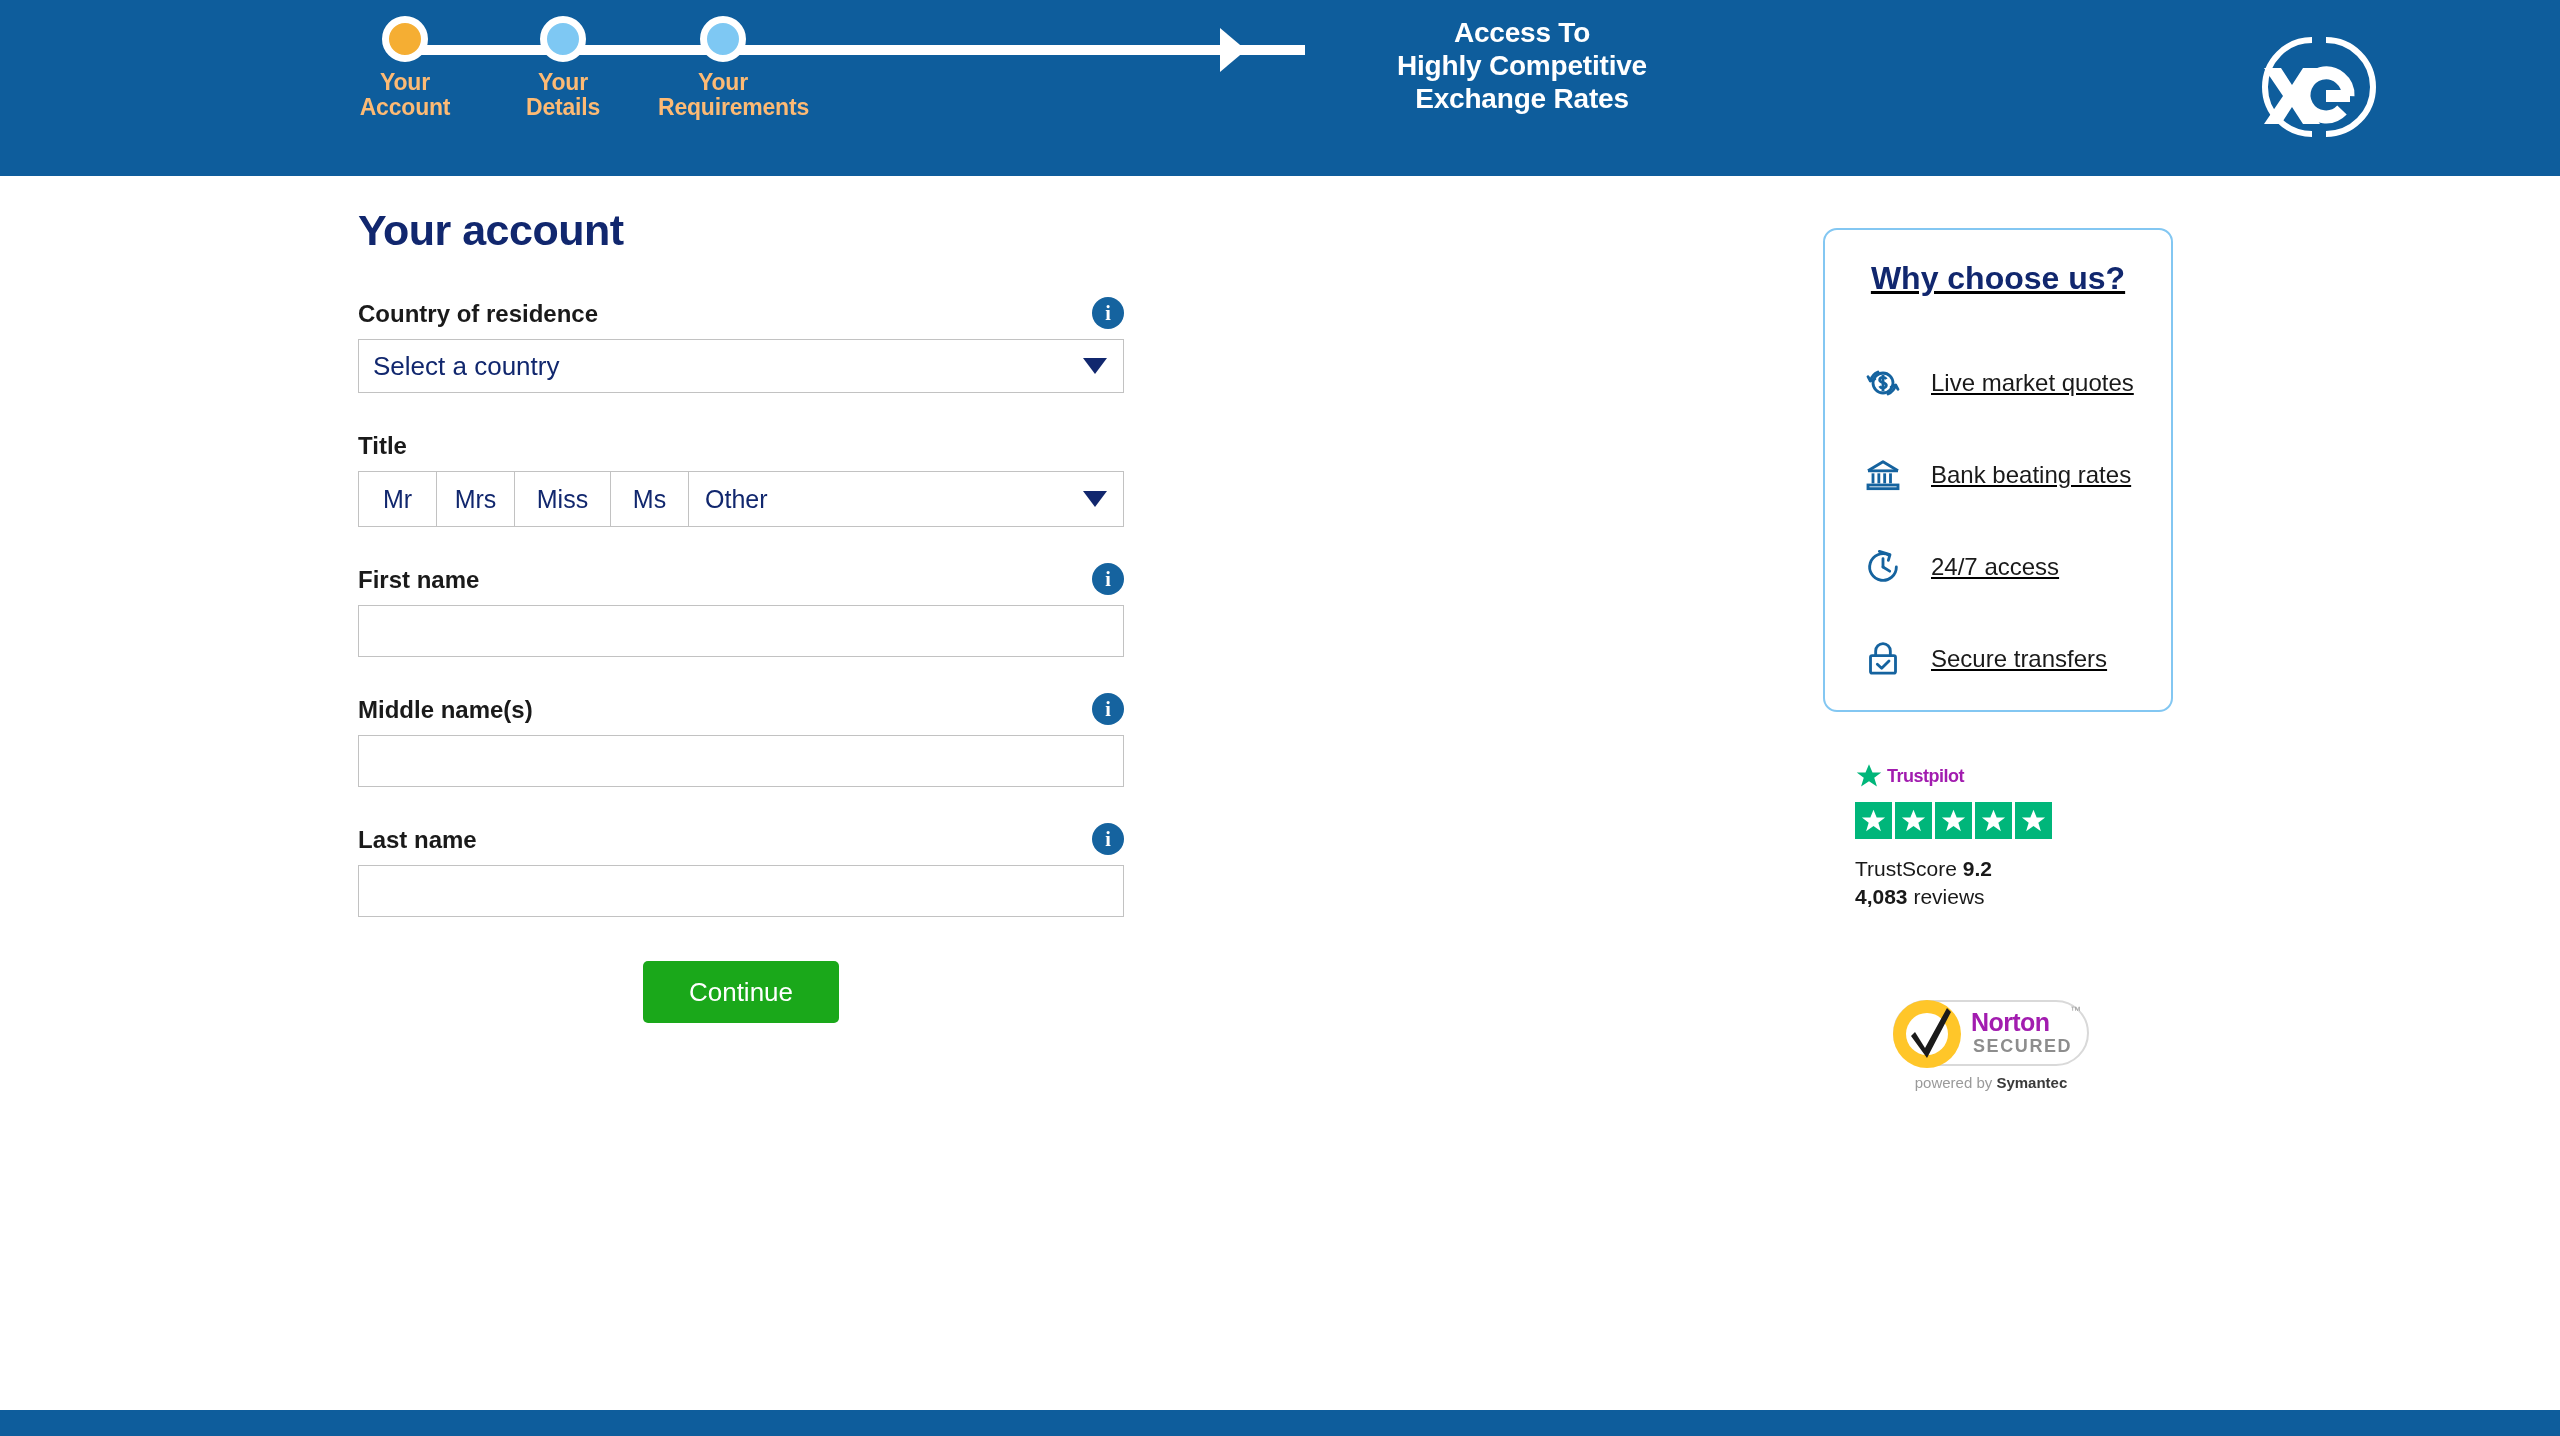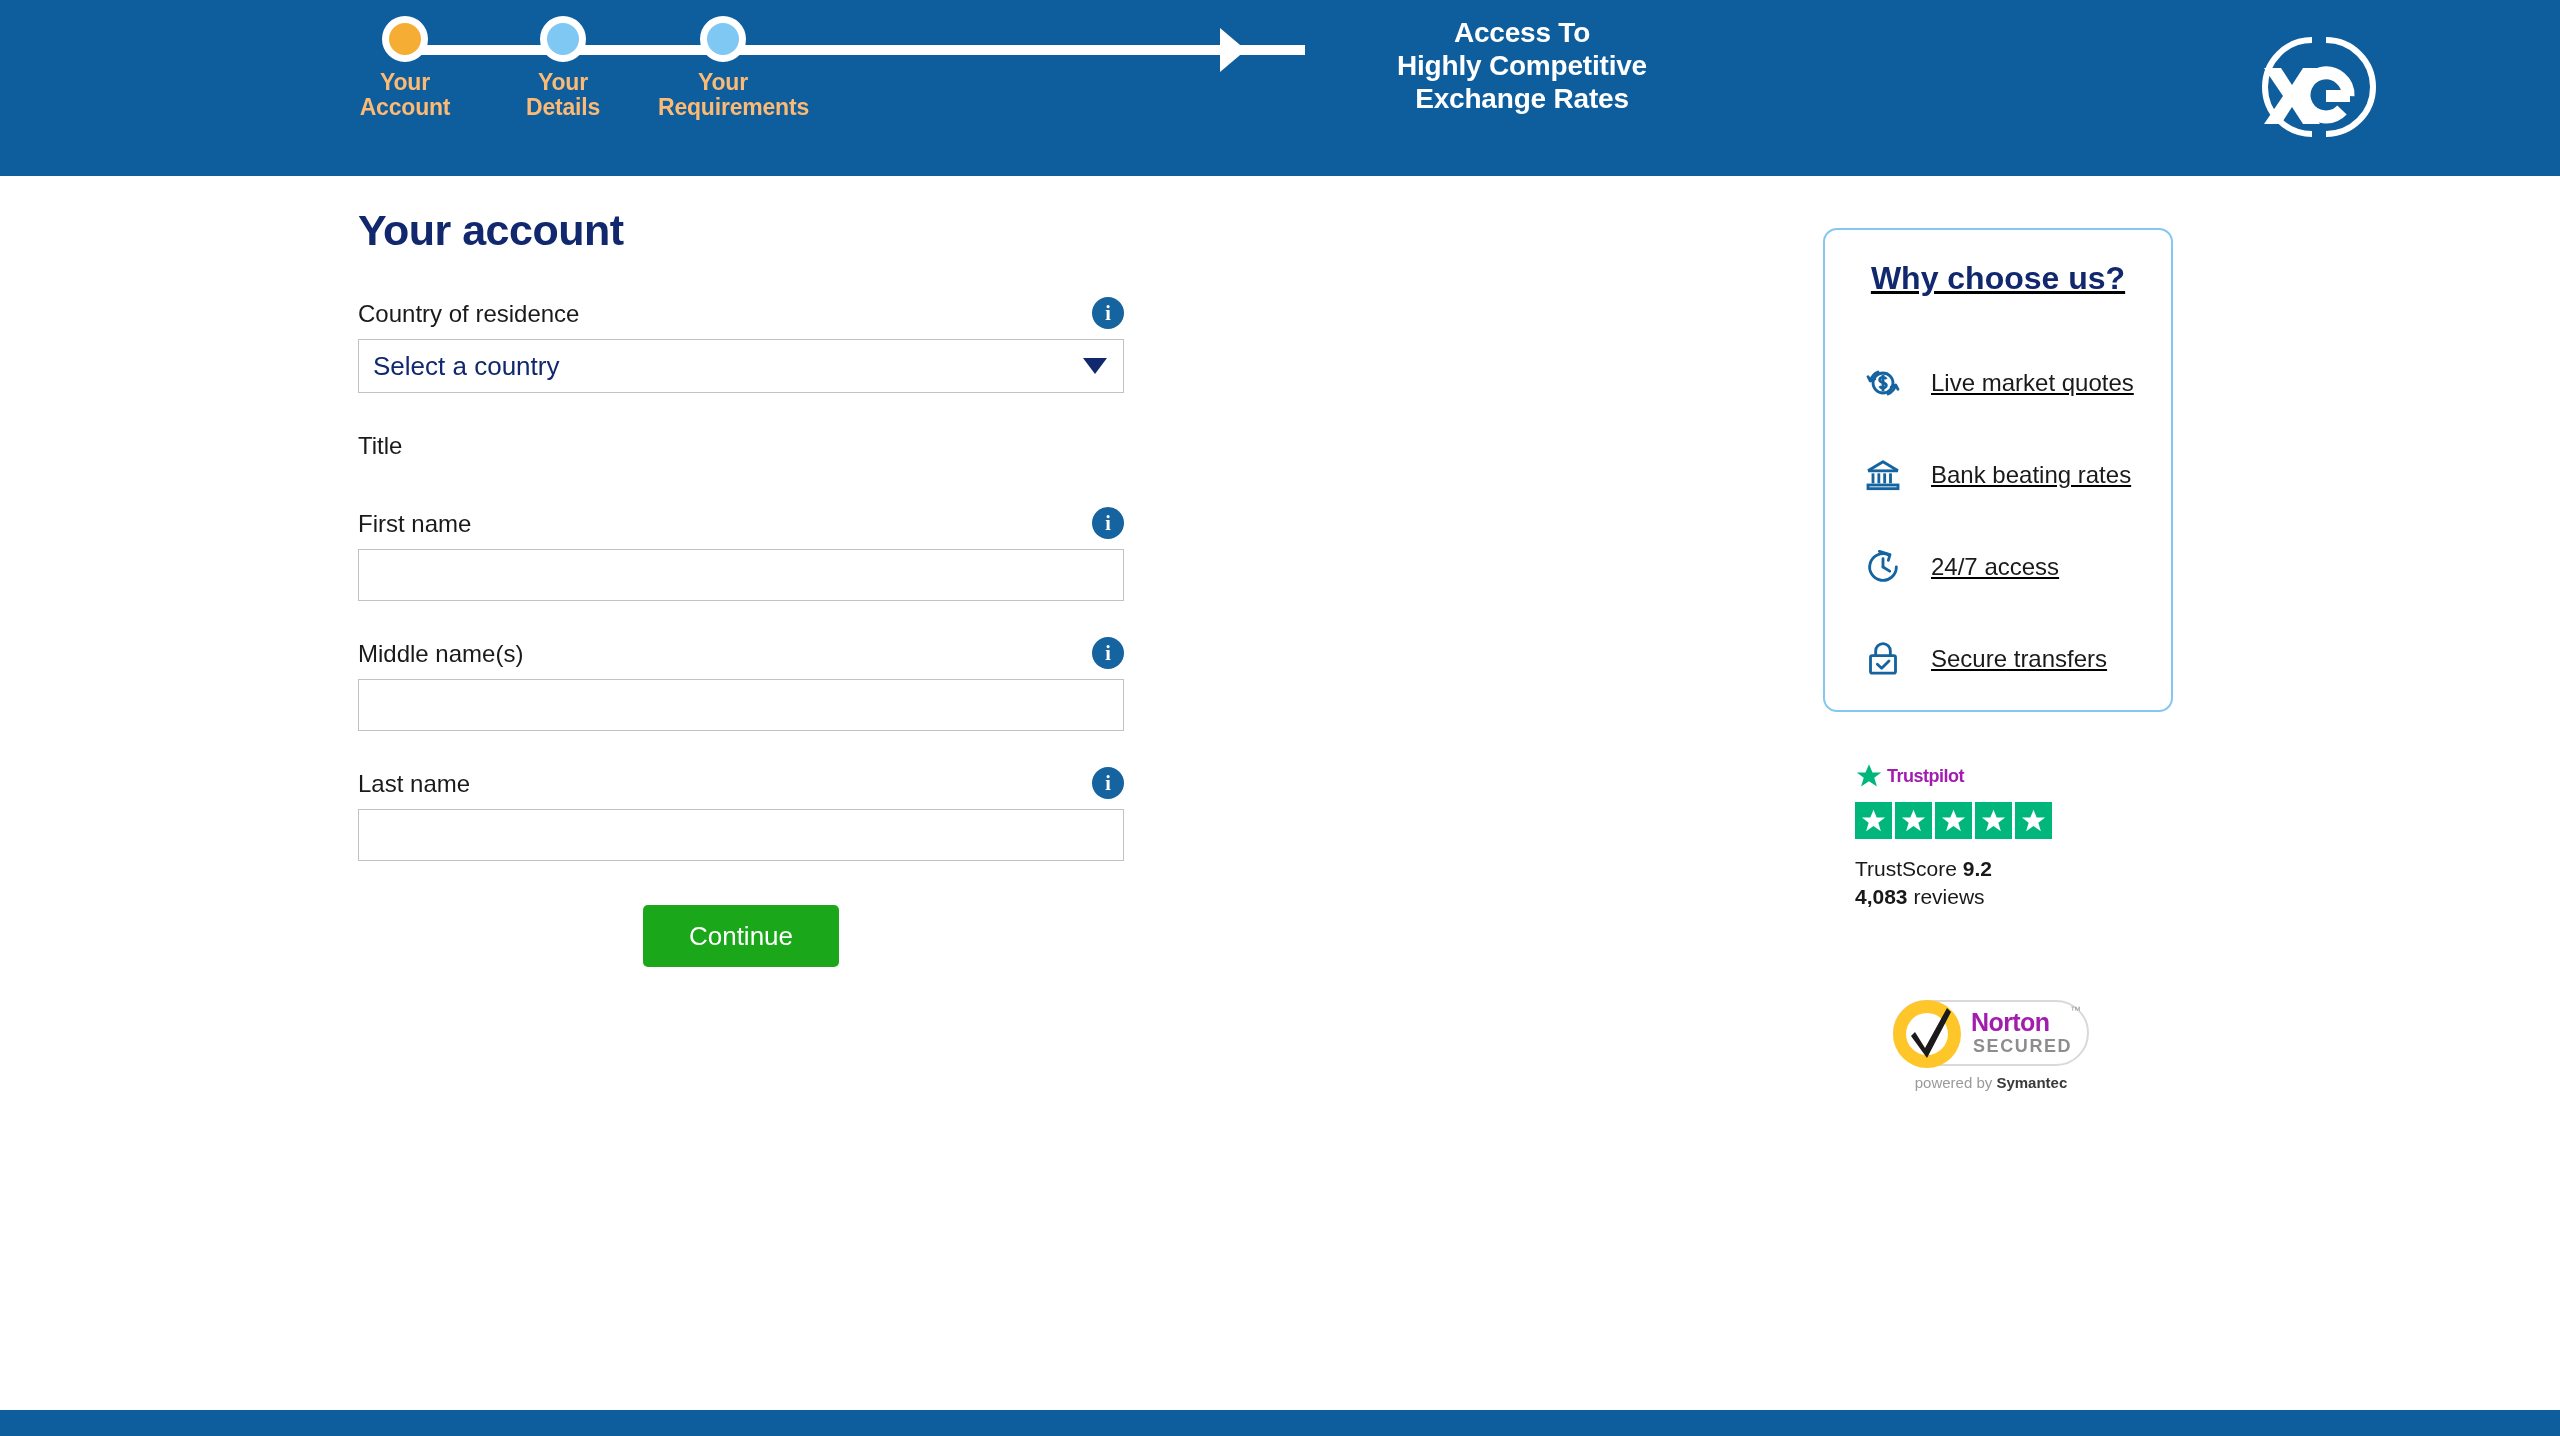--- a/index.html
+++ b/index.html
@@ -98,20 +98,21 @@
     letter-spacing: -0.5px;
     margin-bottom: 44px;
   }
   .field { position: relative; margin-bottom: 38px; }
   .field-label {
     color: #1a1a1a;
     font-size: 24px;
     line-height: 30px;
     margin-bottom: 10px;
     display: inline-block;
+    font-weight: bold;
   }
   .info-icon {
     position: absolute;
     right: 0; top: -2px;
     width: 32px; height: 32px;
     border-radius: 50%;
     background: #15639f;
     color: #ffffff;
     font-size: 20px;
     font-weight: bold;
@@ -402,20 +403,30 @@
     <span class="field-label">Country of residence</span>
     <span class="info-icon">i</span>
     <div class="select-box">
       <span class="select-value">Select a country</span>
       <span class="caret"></span>
     </div>
   </div>
 
   <div class="field">
     <span class="field-label">Title</span>
+    <div class="title-group">
+      <div class="title-opt">Mr</div>
+      <div class="title-opt">Mrs</div>
+      <div class="title-opt wide">Miss</div>
+      <div class="title-opt">Ms</div>
+      <div class="title-opt other">
+        <span>Other</span>
+        <span class="caret"></span>
+      </div>
+    </div>
   </div>
 
   <div class="field">
     <span class="field-label">First name</span>
     <span class="info-icon">i</span>
     <input class="text-input" type="text" value="" style="">
   </div>
 
   <div class="field">
     <span class="field-label">Middle name(s)</span>

